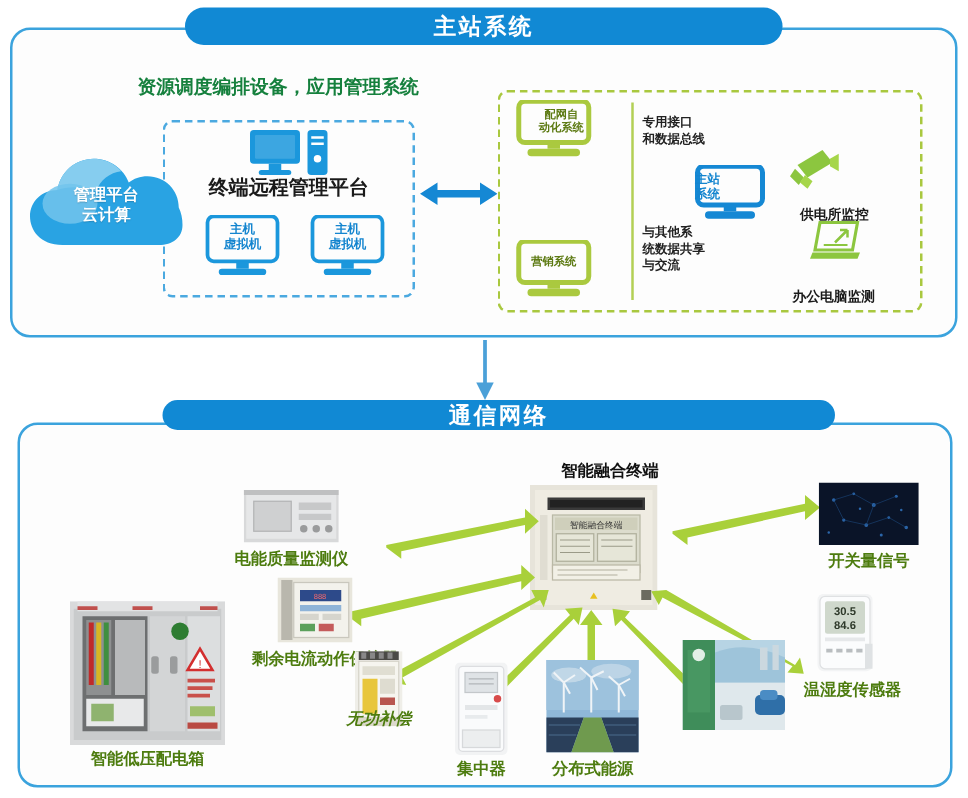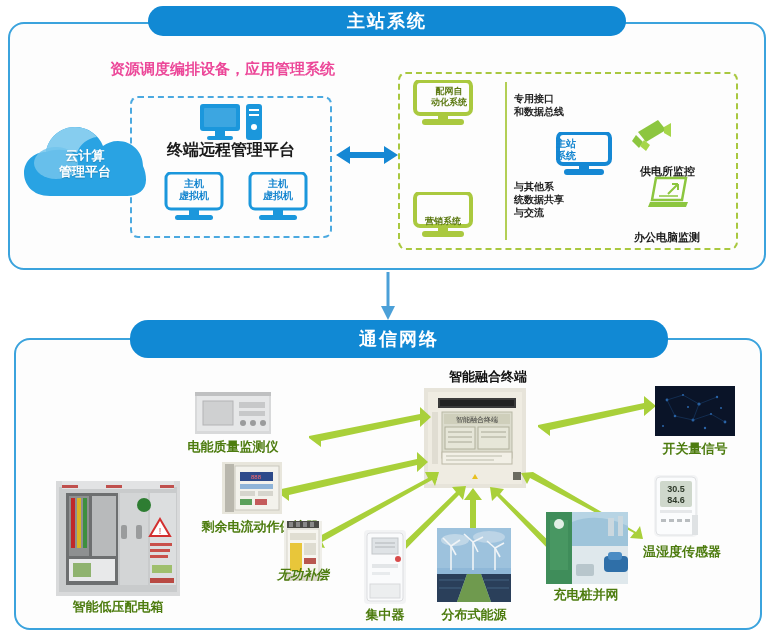--- a/index.html
+++ b/index.html
@@ -18,36 +18,36 @@
     background: #1189d4;
     border-radius: 18px;
     color: #ffffff;
     font-size: 18px;
     font-weight: bold;
     letter-spacing: 2px;
     display: flex; align-items: center; justify-content: center;
     z-index: 6;
   }
   .banner-top   { left: 148px; top: 6px;   width: 478px; height: 30px; }
-  .banner-bottom{ left: 130px; top: 320px; width: 538px; height: 38px; }
+  .banner-bottom{ left: 130px; top: 320px; width: 538px; height: 24px; }
 
   
   .frame {
     position: absolute;
     border: 2px solid #3ba3dd;
     border-radius: 16px;
     background: #fdfdfd;
   }
   .frame-top    { left: 8px;  top: 22px;  width: 758px; height: 248px; }
   .frame-bottom { left: 14px; top: 338px; width: 748px; height: 292px; }
 
   
   .sect-title {
     position: absolute; left: 110px; top: 60px;
-    font-size: 15px; font-weight: bold; color: #ec4899;
+    font-size: 15px; font-weight: bold; color: #15803d;
     white-space: nowrap;
   }
 
   .dash-box {
     position: absolute;
     border: 2px dashed #4ba9e0;
     border-radius: 8px;
     background: transparent;
   }
   .dash-box-left { left: 130px; top: 96px; width: 202px; height: 142px; }
@@ -152,22 +152,22 @@
 
   <div class="dash-box dash-box-left"></div>
 
   <div class="cloud-wrap">
     <svg width="126" height="90" viewBox="0 0 126 90">
       <path d="M28 78 C10 78 2 66 2 55 C2 43 12 34 24 34 C26 20 38 9 53 9 C66 9 77 17 81 28 C85 25 90 23 96 23 C110 23 121 34 121 48 C123 52 124 57 124 62 C124 72 116 78 105 78 Z" fill="#29a3e3"></path>
       <path d="M24 34 C26 20 38 9 53 9 C62 9 70 13 75 19 C66 20 58 26 55 35 C44 31 32 31 24 34 Z" fill="#86cdef"></path>
       <ellipse cx="34" cy="45" rx="22" ry="16" fill="#72c4ec" opacity="0.85"></ellipse>
     </svg>
     <div class="cloud-label">
+      <div>管理平台</div>
       <div>云计算</div>
-      <div>管理平台</div>
     </div>
   </div>
 
   <div class="pc-icon">
     <svg width="66" height="38" viewBox="0 0 66 38">
       <rect x="2" y="1" width="40" height="27" rx="3" fill="#1b97dc"></rect>
       <rect x="6" y="5" width="32" height="19" rx="1" fill="#ffffff" opacity="0.15"></rect>
       <rect x="17" y="28" width="10" height="5" fill="#1b97dc"></rect>
       <rect x="9" y="33" width="26" height="4" rx="2" fill="#1b97dc"></rect>
       <rect x="48" y="1" width="16" height="36" rx="3" fill="#1b97dc"></rect>
@@ -223,21 +223,21 @@
     </div>
   </div>
 
 
   <div class="gnode gnode-3">
     <svg width="62" height="50" viewBox="0 0 62 50">
       <rect x="3" y="1" width="56" height="33" rx="5" fill="none" stroke="#aac93f" stroke-width="4"></rect>
       <rect x="26" y="34" width="10" height="5" fill="#aac93f"></rect>
       <rect x="10" y="39" width="42" height="6" rx="3" fill="#aac93f"></rect>
     </svg>
-    <div class="gnode-label" style="color:#5d7a13; top:12px;margin-top:12px;">
+    <div class="gnode-label" style="color:#5d7a13; top:12px;">
       <div>营销系统</div>
     </div>
   </div>
 
   <div class="vdivider"></div>
 
   <div class="mid-text mid-text-1">专用接口
 和数据总线</div>
   <div class="mid-text mid-text-2">与其他系
 统数据共享
@@ -488,21 +488,20 @@
       <rect x="26" y="0" width="56" height="34" fill="#b7d4e4"></rect>
       <rect x="26" y="34" width="56" height="38" fill="#dfe8ec"></rect>
       <path d="M26 10 Q52 0 82 14 L82 34 L26 34 Z" fill="#9ec4da"></path>
       <rect x="58" y="44" width="24" height="16" rx="4" fill="#2f6fa8"></rect>
       <rect x="62" y="40" width="14" height="8" rx="3" fill="#4a8cc4"></rect>
       <rect x="30" y="52" width="18" height="12" rx="2" fill="#b8c6cc"></rect>
       <rect x="62" y="6" width="6" height="18" fill="#cbd8df"></rect>
       <rect x="72" y="4" width="5" height="20" fill="#cbd8df"></rect>
     </svg>
   </div>
-  <div class="dev-label" style="left:528px; top:586px; width:116px;">充电桩并网</div>
 
   <div class="dev" style="left:650px; top:475px; width:54px; height:64px;">
     <svg width="54" height="64" viewBox="0 0 54 64">
       <rect x="4" y="0" width="44" height="62" rx="5" fill="#f3f4f5"></rect>
       <rect x="6" y="2" width="40" height="58" rx="4" fill="#fbfcfd" stroke="#dfe1e3"></rect>
       <rect x="10" y="6" width="32" height="26" rx="2" fill="#cfd8cc"></rect>
       <text x="26" y="17" font-size="9" font-weight="bold" fill="#2f3a2b" text-anchor="middle">30.5</text>
       <text x="26" y="28" font-size="9" font-weight="bold" fill="#2f3a2b" text-anchor="middle">84.6</text>
       <rect x="10" y="35" width="32" height="3" fill="#e6e8ea"></rect>
       <g fill="#b9bdc0">

